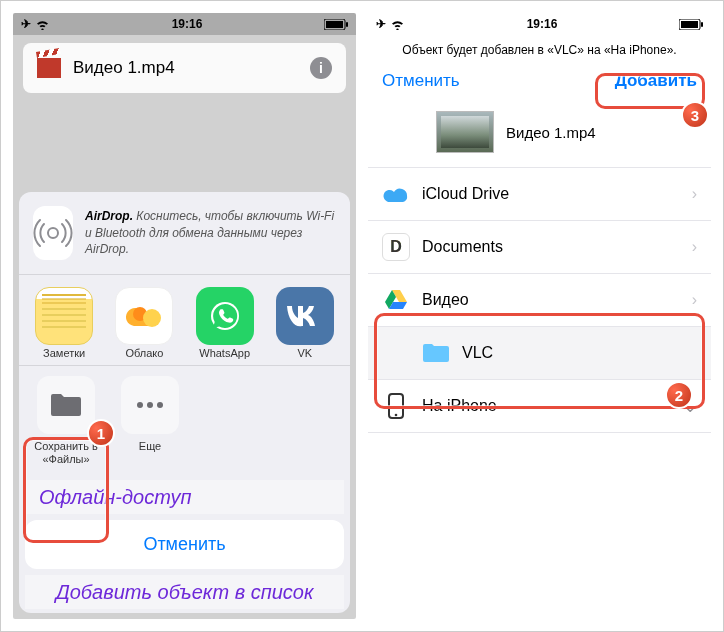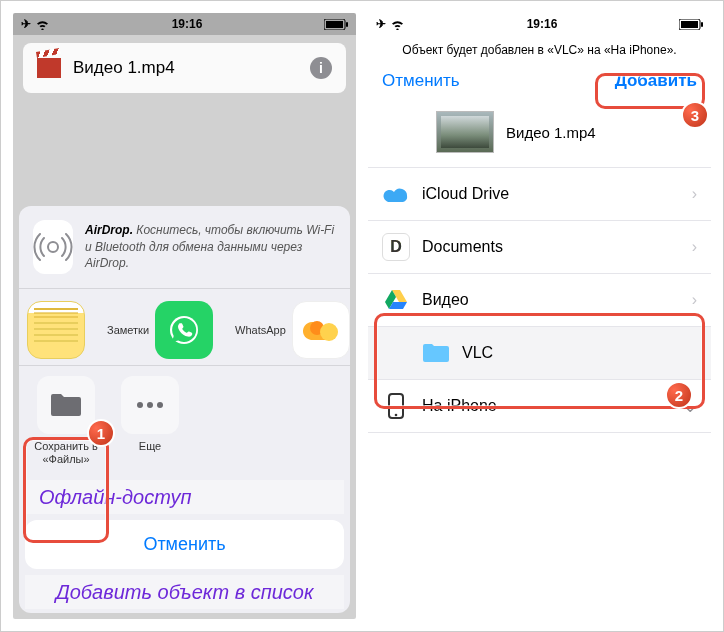--- a/index.html
+++ b/index.html
@@ -20,21 +20,21 @@
 .stub-row { background: rgba(255,255,255,0.88); margin: 2px 10px; border-radius: 6px; height: 34px; display:flex; align-items:center; padding: 0 14px; gap:10px; color:#6d28d9; font-size:20px;font-style:italic; }
 
 
 .sheet { position: absolute; left: 6px; right: 6px; bottom: 6px; background: #efeff4; border-radius: 12px; padding-bottom: 4px; }
 .airdrop-row { display:flex; gap:12px; padding: 14px; align-items:center; }
 .airdrop-ic { width:54px; height:54px; border-radius:12px; background:#fff; display:flex; align-items:center; justify-content:center; }
 .airdrop-txt { font-size: 12px; color:#555; line-height:1.35;font-style:italic; }
 .airdrop-txt b { color:#000; font-weight:600; }
 .sheet hr { border:none; border-top:1px solid #d5d5da; margin: 0; }
 .apps-row { display:flex; padding: 12px 8px 6px; gap: 6px; }
-.app-cell { flex:1; display:flex; flex-direction:row; align-items:center; gap:22px; }
+.app-cell { flex:1; display:flex; flex-direction:column; align-items:center; gap:2px; }
 .app-ic { width:58px; height:58px; border-radius:14px; }
 .app-lbl { font-size:11px; color:#333; text-align:center; }
 .actions-row { display:flex; padding: 10px 8px 14px; gap: 6px; }
 .act-cell { width: 78px; display:flex; flex-direction:column; align-items:center; gap:6px; }
 .act-ic { width:58px; height:58px; border-radius:12px; background:#f7f7f9; display:flex; align-items:center; justify-content:center; }
 .act-lbl { font-size:11px; color:#333; text-align:center; line-height:1.2; }
 .cancel-btn { margin: 6px; background:#fff; border-radius:12px; text-align:center; padding: 14px; color:#007aff; font-size:18px; font-weight:500; }
 
 
 .r-hint { font-size:12px; text-align:center; color:#000; padding: 8px 6px; }
@@ -112,38 +112,38 @@
           <b>AirDrop.</b><span> Коснитесь, чтобы включить Wi-Fi и Bluetooth для обмена данными через AirDrop.</span>
         </div>
       </div>
       <hr>
       <div class="apps-row">
         <div class="app-cell">
           <div class="app-ic notes-ic"></div>
           <div class="app-lbl">Заметки</div>
         </div>
         <div class="app-cell">
+          <div class="app-ic cloud-ic">
+            <svg width="44" height="32" viewBox="0 0 44 32">
+                <path d="M12 26a9 9 0 119-13 11 11 0 0111 13z" fill="#ffb02e"></path>
+                <circle cx="18" cy="14" r="7" fill="#ff8c1a"></circle>
+                <circle cx="30" cy="18" r="9" fill="#ffd24d"></circle>
+              </svg>
+          </div>
+          <div class="app-lbl">Облако</div>
+        </div>
+        <div class="app-cell">
           <div class="app-ic wa-ic">
             <svg width="36" height="36" viewBox="0 0 36 36">
                 <circle cx="18" cy="18" r="14" fill="#fff"></circle>
                 <path d="M18 6a12 12 0 00-10.3 18L6 30l6.2-1.6A12 12 0 1018 6z" fill="#25d366"></path>
                 <path d="M13 12c.4-.8 1-.8 1.5-.8l1 .1c.3.1.6.2.9 1l1 2.3c.1.3 0 .6-.2.9l-.8.9c-.2.2-.2.5 0 .8 1 1.6 2.3 2.7 4 3.5.3.1.6.1.8-.1l1-.9c.3-.2.6-.3.9-.1l2.2 1c.8.4.9.7.9 1 .1.6 0 1.3-.6 1.9-1 1-2.4 1.4-3.8 1.1-3.2-.7-6-2.7-8-5.4-1-1.4-1.7-3-1.8-4.6 0-1 .4-1.9 1-2.6z" fill="#fff"></path>
               </svg>
           </div>
           <div class="app-lbl">WhatsApp</div>
-        </div>
-        <div class="app-cell">
-          <div class="app-ic cloud-ic">
-            <svg width="44" height="32" viewBox="0 0 44 32">
-                <path d="M12 26a9 9 0 119-13 11 11 0 0111 13z" fill="#ffb02e"></path>
-                <circle cx="18" cy="14" r="7" fill="#ff8c1a"></circle>
-                <circle cx="30" cy="18" r="9" fill="#ffd24d"></circle>
-              </svg>
-          </div>
-          <div class="app-lbl">Облако</div>
         </div>
         <div class="app-cell">
           <div class="app-ic vk-ic">
             <svg width="40" height="24" viewBox="0 0 40 24">
                 <path d="M2 2h5c0 6 3 10 6 12V2h5v7c3-1 5-4 6-7h5c-1 5-4 8-6 9 3 1 6 5 7 11h-5c-1-4-4-7-7-8v8h-1C10 24 3 16 2 2z" fill="#fff"></path>
               </svg>
           </div>
           <div class="app-lbl">VK</div>
         </div>
       </div>

